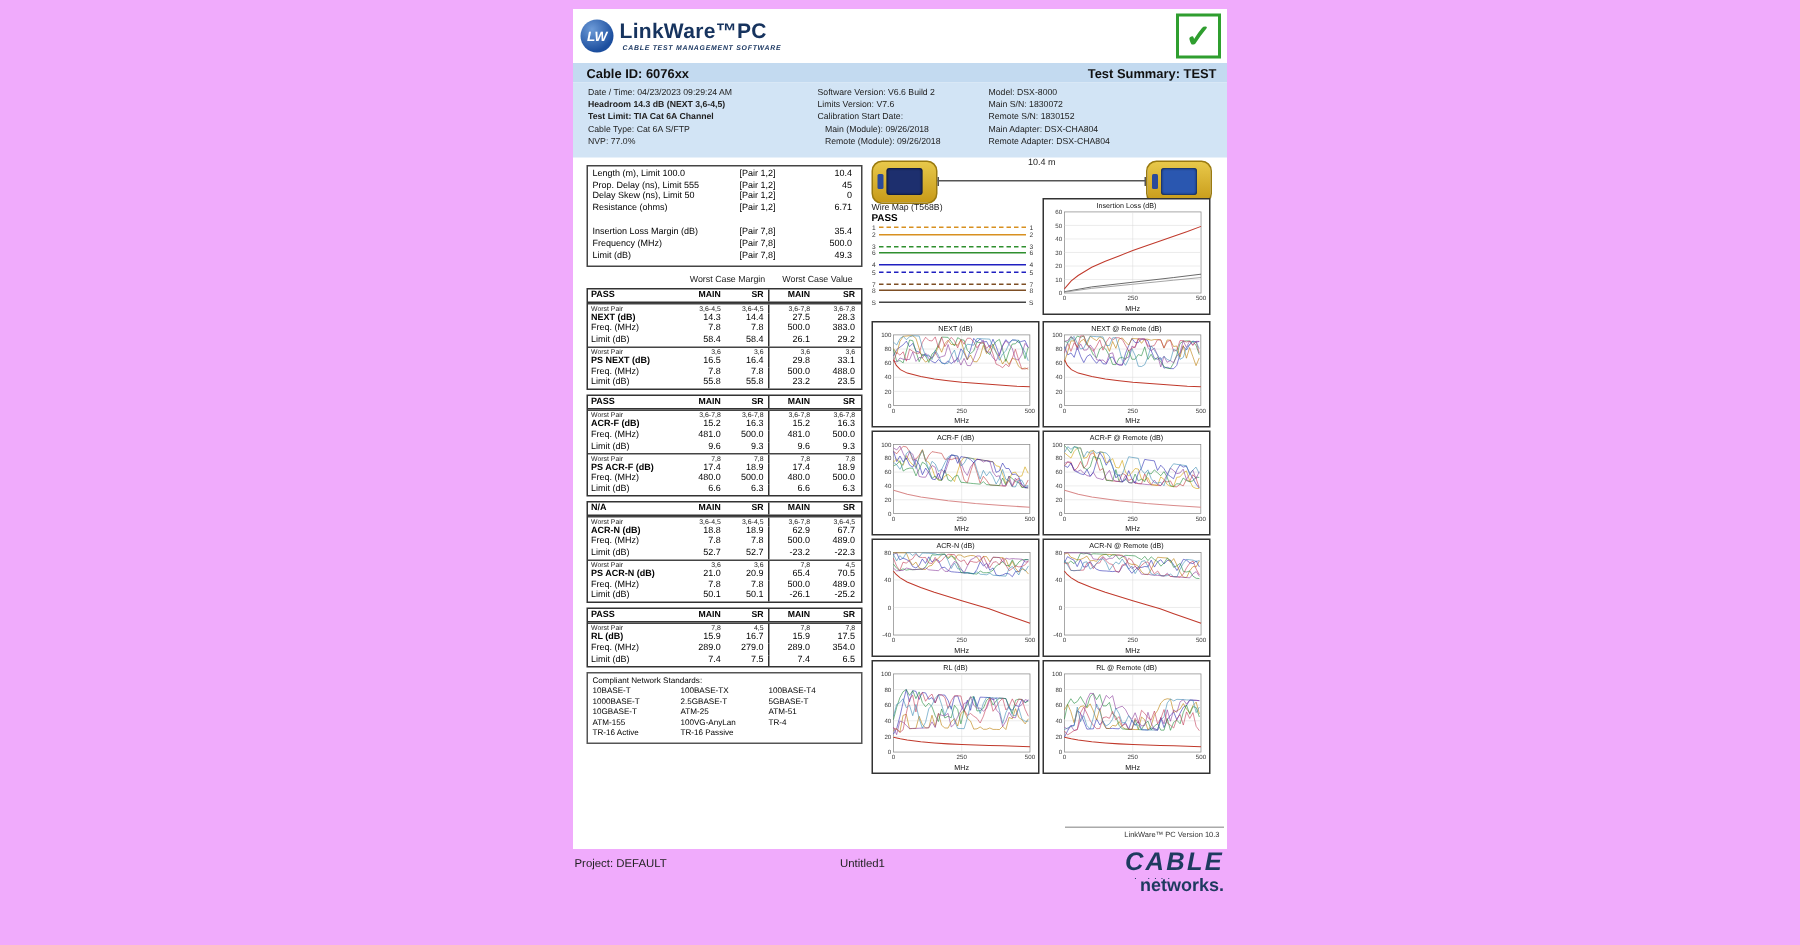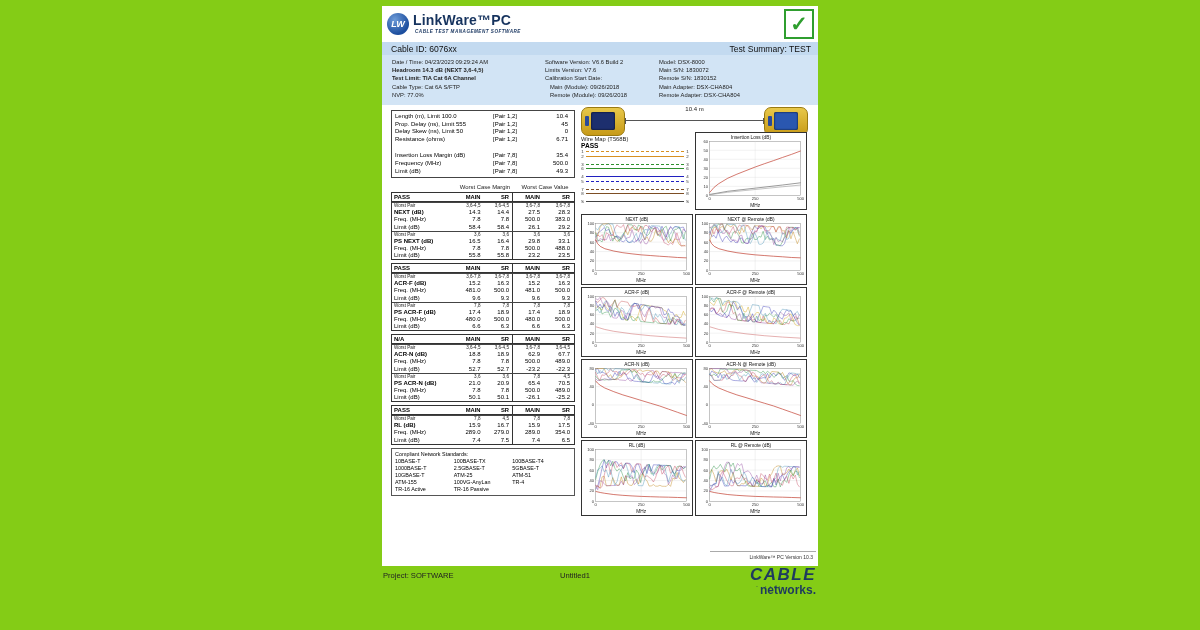--- a/index.html
+++ b/index.html
@@ -1,30 +1,30 @@
 <!DOCTYPE html>
 <html><head>
 <meta charset="utf-8">
 <style>
   html,body{margin:0;padding:0;background:#fff;font-family:"Liberation Sans",sans-serif;}
-  .canvas{position:relative;width:1200px;height:630px;background:#84cc16;overflow:hidden;}
+  .canvas{position:relative;width:1200px;height:630px;background:#f0abfc;overflow:hidden;}
   .page{position:absolute;left:382px;top:6px;width:436px;height:560px;background:#fff;}
 
   
   .lw-logo{position:absolute;left:5px;top:7px;width:22px;height:22px;border-radius:50%;
     background:radial-gradient(circle at 35% 30%,#6d9bd8,#1c4e9e 70%);color:#fff;
     font-size:9px;font-weight:bold;font-style:italic;display:flex;align-items:center;justify-content:center;}
   .app-name{position:absolute;left:31px;top:6px;font-size:14px;font-weight:800;color:#16335e;letter-spacing:.2px;text-align:right;}
   .app-tagline{position:absolute;left:33px;top:23px;font-size:4.6px;font-weight:bold;font-style:italic;color:#16335e;letter-spacing:.5px;}
   .check-box{position:absolute;right:4px;top:3px;width:26px;height:26px;border:2.2px solid #2f9e2f;
     display:flex;align-items:center;justify-content:center;color:#2f9e2f;font-size:21px;font-weight:bold;}
 
   
   .title-bar{position:absolute;left:0;top:36px;width:100%;height:13px;background:#c3daf0;
-    display:flex;justify-content:space-between;align-items:center;font-size:8.6px;font-weight:normal;color:#111;}
+    display:flex;justify-content:space-between;align-items:center;font-size:8.6px;font-weight:bold;color:#111;}
   .title-bar .l{padding-left:9px}.title-bar .r{padding-right:7px}
   .meta{position:absolute;left:0;top:49px;width:100%;height:50px;background:#d2e4f5;font-size:5.8px;color:#222;}
   .meta-col{position:absolute;top:3px;line-height:8.2px;white-space:nowrap;}
   #meta-col-0{left:10px}#meta-col-1{left:163px}#meta-col-2{left:277px}
   .m-bold{font-weight:bold}.m-ind{padding-left:5px}
 
   
   .left-col{position:absolute;left:9px;top:104px;width:184px;}
   .summary-box{border:1.4px solid #444;padding:2px 0 2px 0;margin-bottom:6px;}
   .sum-row{display:grid;grid-template-columns:97px 48px 35px;font-size:6px;line-height:7.6px;}
@@ -713,21 +713,21 @@
           <polyline points="13.5,45.0 15.7,46.3 17.9,43.9 20.1,47.3 22.3,46.6 24.5,39.8 26.7,36.0 28.9,26.3 31.1,21.8 33.3,21.9 35.5,31.4 37.7,33.5 39.9,28.5 42.1,23.2 44.3,25.3 46.5,23.4 48.7,32.5 50.9,31.4 53.1,30.6 55.3,32.9 57.5,37.2 59.7,39.7 61.9,35.1 64.1,41.0 66.3,44.1 68.5,43.8 70.7,34.8 72.9,42.1 75.1,46.9 77.3,47.0 79.5,38.3 81.7,42.7 83.9,33.1 86.1,40.9 88.3,33.1 90.5,34.8 92.7,27.6 94.9,26.1 97.1,29.2 99.3,26.4 101.5,26.5 103.7,26.6 105.9,26.8" fill="none" stroke="#8a3a9a" stroke-width="0.45" stroke-opacity="0.9"></polyline>
           <polyline points="13.5,47.6 15.7,50.3 17.9,48.8 20.1,47.3 22.3,46.6 24.5,35.2 26.7,31.2 28.9,35.5 31.1,40.4 33.3,43.8 35.5,46.0 37.7,45.9 39.9,38.5 42.1,37.9 44.3,38.9 46.5,34.2 48.7,40.0 50.9,37.7 53.1,44.0 55.3,42.7 57.5,46.4 59.7,46.5 61.9,38.9 64.1,42.3 66.3,33.4 68.5,35.6 70.7,38.5 72.9,40.0 75.1,33.9 77.3,42.6 79.5,39.1 81.7,32.9 83.9,42.1 86.1,43.7 88.3,45.5 90.5,39.1 92.7,36.4 94.9,43.5 97.1,34.5 99.3,39.0 101.5,35.0 103.7,44.4 105.9,47.4" fill="none" stroke="#c23a55" stroke-width="0.45" stroke-opacity="0.9"></polyline>
           <polyline points="13.5,46.6 15.7,45.5 17.9,44.6 20.1,43.9 22.3,31.2 24.5,41.2 26.7,37.1 28.9,43.9 31.1,46.2 33.3,38.5 35.5,29.1 37.7,33.8 39.9,41.5 42.1,44.1 44.3,42.7 46.5,39.5 48.7,31.9 50.9,35.7 53.1,42.1 55.3,41.6 57.5,37.0 59.7,40.8 61.9,43.5 64.1,43.4 66.3,46.7 68.5,46.8 70.7,46.9 72.9,46.9 75.1,46.9 77.3,47.0 79.5,40.2 81.7,37.8 83.9,28.4 86.1,25.6 88.3,27.0 90.5,25.9 92.7,26.0 94.9,26.1 97.1,26.3 99.3,26.4 101.5,26.5 103.7,35.0 105.9,31.2" fill="none" stroke="#3a8ab2" stroke-width="0.45" stroke-opacity="0.9"></polyline>
           <polyline points="13.5,51.8 18.2,52.9 22.9,53.7 32.2,55.0 41.5,55.8 50.9,56.4 60.3,56.9 69.6,57.2 79.0,57.5 88.3,57.7 97.7,58.0 107.0,58.3" fill="none" stroke="#c0392b" stroke-width="0.7" stroke-opacity="1"></polyline>
         </svg></div>
 
     <div class="version-note">LinkWare™ PC Version 10.3</div>
   </div>
 
   <div class="footer">
-    <span class="f-project">Project: SOFTWARE</span>
+    <span class="f-project">Project: DEFAULT</span>
     <span class="f-file">Untitled1</span>
     <div class="fluke">
       <div class="fluke-name">CABLE</div>
       <div class="fluke-dots">. ....</div>
       <div class="fluke-net">networks.</div>
     </div>
   </div>
 </div>
 
 </body></html>

